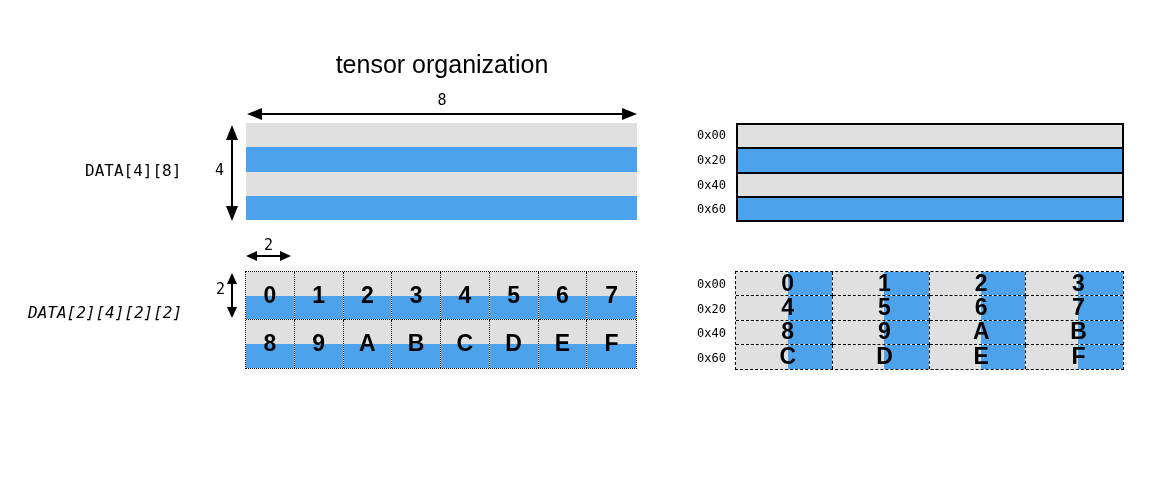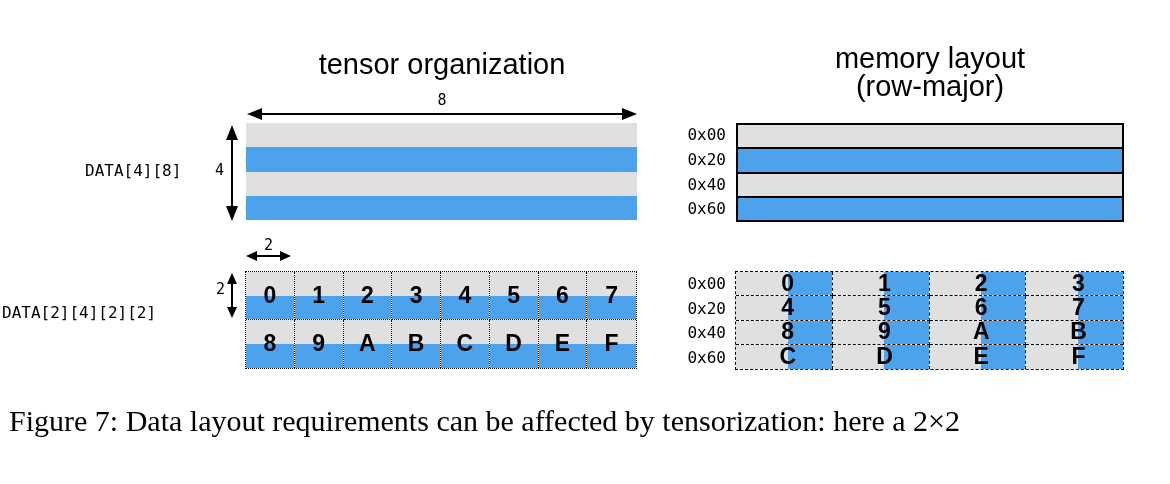--- a/index.html
+++ b/index.html
@@ -2,28 +2,28 @@
 <html><head>
 <meta charset="utf-8">
 <style>
   html,body { margin:0; padding:0; background:#fff; }
   .fig {
     position:relative; width:1170px; height:484px; background:#fff;
     font-family:"Liberation Sans", sans-serif; color:#000; overflow:hidden;
     --blue:#4DA2EC; --gray:#E0E0E0;
   }
   
-  .panel-title { position:absolute; font-size:29px; line-height:28px; text-align:center; color:#000; }
+  .panel-title { position:absolute; font-size:25px; line-height:28px; text-align:center; color:#000; }
   .panel-title.left  { left:247px; top:50px;  width:390px; }
   .panel-title.right { left:735px; top:44px;  width:390px; }
   
   .mono { font-family:"DejaVu Sans Mono", monospace; }
   .tensor-label { position:absolute; font-size:16px; color:#000; white-space:pre; }
   .lbl-t1 { left:77px; top:161px;margin-left:8px; }
-  .lbl-t2 { left:2px; top:303px; }
+  .lbl-t2 { left:28px; top:303px;font-style:italic; }
   .dim { position:absolute; font-size:15px; color:#000; text-align:center; }
   .dim-8  { left:247px; top:91px;  width:390px; }
   .dim-4  { left:198px; top:161px; width:26px; text-align:right; }
   .dim-2h { left:246px; top:236px; width:45px; }
   .dim-2v { left:199px; top:280px; width:26px; text-align:right; }
   
   .arrow { position:absolute; }
   .shaft-h { position:absolute; top:5px; left:6px; right:6px; height:2px; background:#000; }
   .shaft-v { position:absolute; left:5px; top:6px; bottom:6px; width:2px; background:#000; }
   .ah { position:absolute; width:0; height:0; }
@@ -40,21 +40,21 @@
   .arrow-2v .ah-up   { border-left-width:5px; border-right-width:5px; border-bottom-width:11px; left:1px; }
   .arrow-2v .ah-down { border-left-width:5px; border-right-width:5px; border-top-width:11px;  left:1px; }
   
   .grid1 { position:absolute; left:246px; top:123px; width:391px; height:97px; display:flex; flex-direction:column; }
   .stripe { flex:1; }
   
   .mem1 { position:absolute; left:736px; top:123px; width:388px; height:99px; border:2px solid #000; box-sizing:border-box; display:flex; flex-direction:column; }
   .m1row { flex:1; border-bottom:2px solid #000; }
   .m1row:last-child { border-bottom:none; }
   
-  .addr { position:absolute; left:618px; width:108px; text-align:right; font-size:16px; line-height:18px; color:#000; }
+  .addr { position:absolute; left:618px; width:108px; text-align:right; font-size:12px; line-height:18px; color:#000; }
   
   .grid2 { position:absolute; left:245px; top:271px; width:392px; height:98px; box-sizing:border-box;
            border:1px dotted #000; display:grid; grid-template-columns:repeat(8,1fr); grid-template-rows:repeat(2,1fr); }
   .t2cell { position:relative; border-right:1px dotted #000; border-bottom:1px dotted #000; }
   .t2cell:nth-child(8n) { border-right:none; }
   .t2cell:nth-last-child(-n+8) { border-bottom:none; }
   .half-top { position:absolute; left:0; right:0; top:0; height:50%; background:var(--gray); }
   .half-bot { position:absolute; left:0; right:0; top:50%; bottom:0; background:var(--blue); }
   
   .grid3 { position:absolute; left:735px; top:271px; width:389px; height:99px; box-sizing:border-box;
@@ -72,24 +72,20 @@
   .caption { position:absolute; left:9px; top:401px; width:1158px;
              font-family:"Liberation Serif", serif; font-size:30px; line-height:40px; color:#000; }
 </style>
 </head>
 <body>
 
 <div class="fig" style="--blue: #4DA2EC; --gray: #E0E0E0;">
 
   <div class="panel-title left">tensor organization</div>
 
-  <div class="panel-title right">
-    <div>memory layout</div>
-    <div>(row-major)</div>
-  </div>
 
   <div class="dim mono dim-8">8</div>
   <div class="arrow arrow-8">
     <div class="shaft-h"></div>
     <div class="ah ah-left"></div>
     <div class="ah ah-right"></div>
   </div>
   <div class="dim mono dim-4">4</div>
   <div class="arrow arrow-4">
     <div class="shaft-v"></div>
@@ -292,16 +288,15 @@
         <div class="part-r"></div>
         <span class="cellnum">F</span>
       </div>
     </div>
   <div class="addr mono" style="top:275px">0x00</div>
   <div class="addr mono" style="top:300px">0x20</div>
   <div class="addr mono" style="top:324px">0x40</div>
   <div class="addr mono" style="top:349px">0x60</div>
 
   <div class="caption">
-    <div>Figure 7: Data layout requirements can be affected by tensorization: here a 2×2</div>
   </div>
 
 </div>
 
 </body></html>

